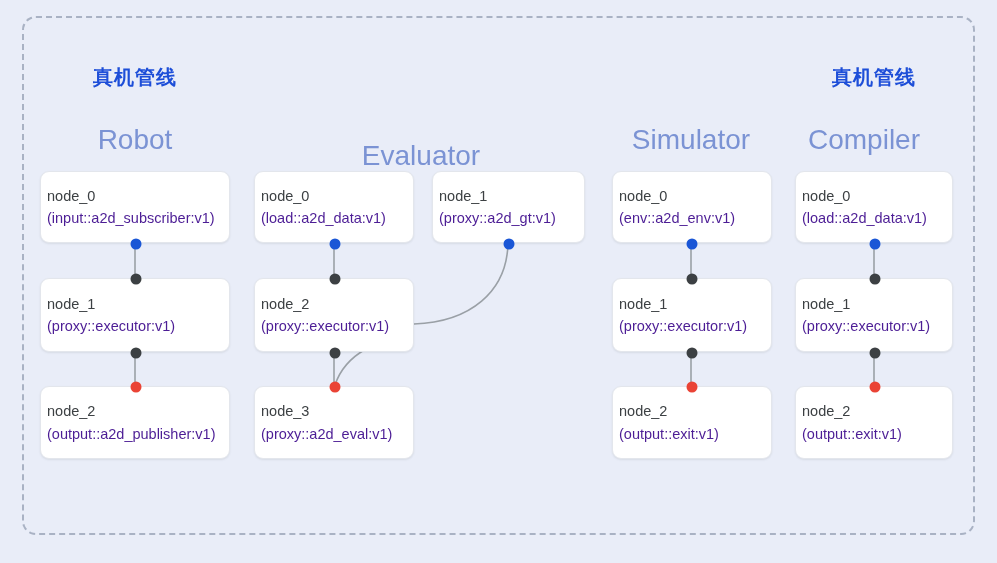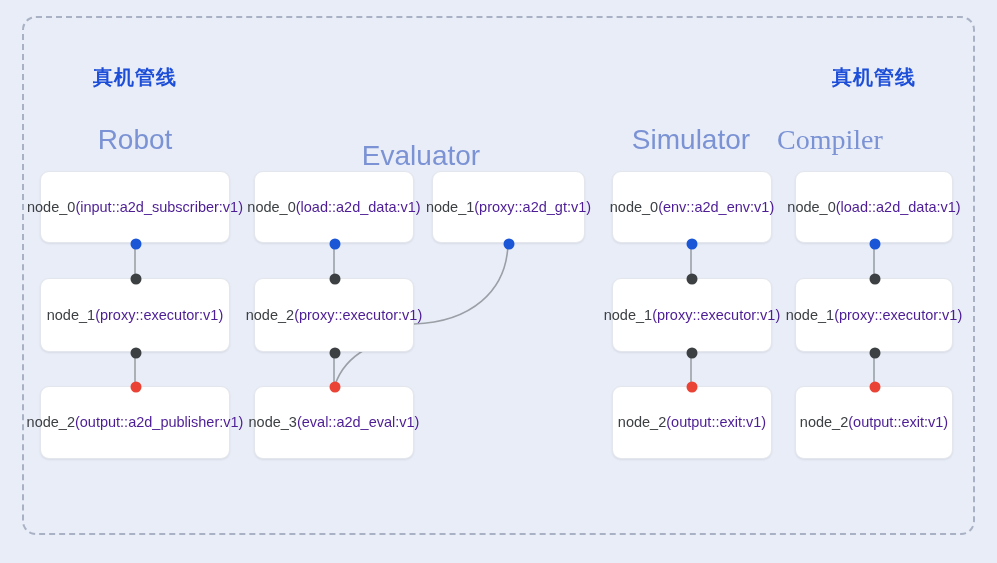--- a/index.html
+++ b/index.html
@@ -58,22 +58,21 @@
     white-space: nowrap;
   }
   .node-box {
     position: absolute;
     box-sizing: border-box;
     background: #ffffff;
     border: 1px solid #e3e6ec;
     border-radius: 9px;
     box-shadow: 0 1px 2px rgba(60,64,67,0.10);
     display: flex;
-    flex-direction: row;
-    align-items: center;
+    flex-direction: column;
     justify-content: center;
     padding: 4px 6px;
   }
   .node-title {
     font-size: 14.5px;
     color: #3c4043;
     line-height: 1.55;
     white-space: nowrap;
   }
   .node-sub {
@@ -120,21 +119,21 @@
   </svg>
 
   <div class="col-title-cn" style="left:40px; top:64px; width:190px;">真机管线</div>
   <div class="col-title-en" style="left:40px; top:124px; width:190px;">Robot</div>
 
   <div class="col-title-en" style="left:341px; top:140px; width:160px;">Evaluator</div>
 
   <div class="col-title-en" style="left:611px; top:124px; width:160px;">Simulator</div>
 
   <div class="col-title-cn" style="left:794px; top:64px; width:160px;">真机管线</div>
-  <div class="col-title-en" style="left:750px; top:124px; width:160px;font-family:Liberation Serif, serif;">Compiler</div>
+  <div class="col-title-en" style="left:784px; top:124px; width:160px;">Compiler</div>
 
   <div class="node-box" style="left:40px; top:171px; width:190px; height:72px;">
     <div class="node-title">node_0</div>
     <div class="node-sub">(input::a2d_subscriber:v1)</div>
     <div class="port port-in" style="left:95px; top:72px;"></div>
   </div>
   <div class="node-box" style="left:40px; top:278px; width:190px; height:74px;">
     <div class="node-title">node_1</div>
     <div class="node-sub">(proxy::executor:v1)</div>
     <div class="port port-out" style="left:95px; top:0px;"></div>
@@ -157,21 +156,21 @@
     <div class="port port-in" style="left:76px; top:72px;"></div>
   </div>
   <div class="node-box" style="left:254px; top:278px; width:160px; height:74px;">
     <div class="node-title">node_2</div>
     <div class="node-sub">(proxy::executor:v1)</div>
     <div class="port port-out" style="left:80px; top:0px;"></div>
     <div class="port port-out" style="left:80px; top:74px;"></div>
   </div>
   <div class="node-box" style="left:254px; top:386px; width:160px; height:73px;">
     <div class="node-title">node_3</div>
-    <div class="node-sub">(eval::a2d_eval:v1)</div>
+    <div class="node-sub">(proxy::a2d_eval:v1)</div>
     <div class="port port-end" style="left:80px; top:0px;"></div>
   </div>
 
   <div class="node-box" style="left:612px; top:171px; width:160px; height:72px;">
     <div class="node-title">node_0</div>
     <div class="node-sub">(env::a2d_env:v1)</div>
     <div class="port port-in" style="left:79px; top:72px;"></div>
   </div>
   <div class="node-box" style="left:612px; top:278px; width:160px; height:74px;">
     <div class="node-title">node_1</div>

